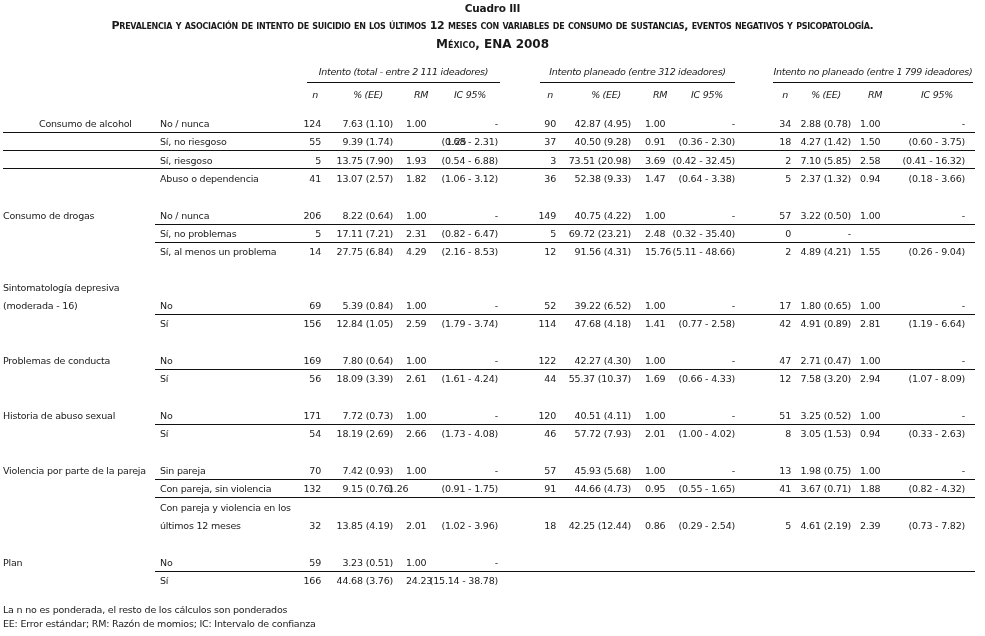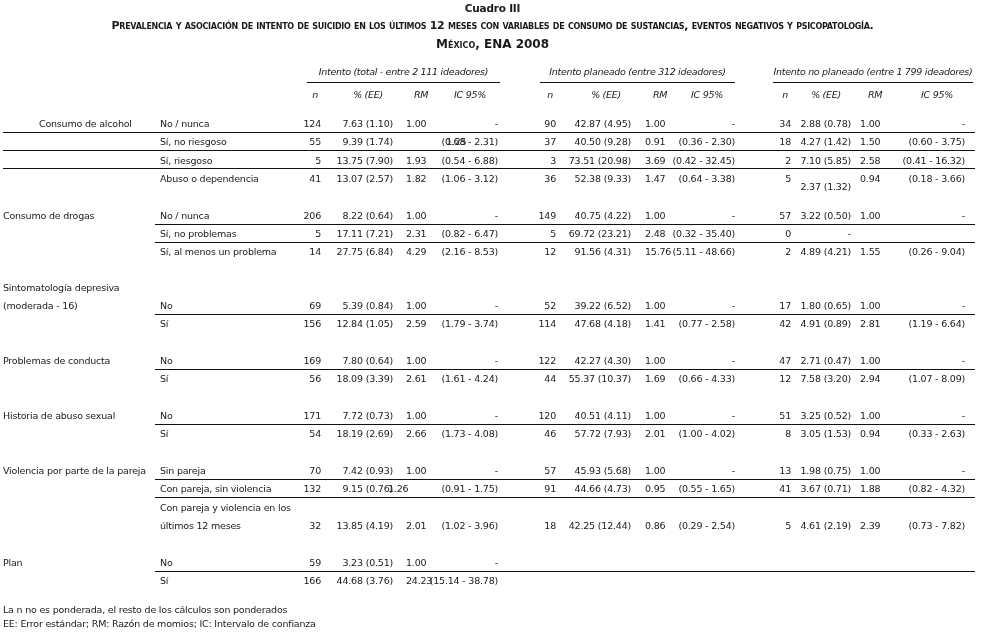--- a/index.html
+++ b/index.html
@@ -104,21 +104,21 @@
     <div class="cell" style="top: 173px; left: 160px;">Abuso o dependencia</div>
     <div class="cell r" style="top: 173px; right: 664px; text-align: right;">41</div>
     <div class="cell r" style="top: 173px; right: 592px; text-align: right;">13.07 (2.57)</div>
     <div class="cell" style="top: 173px; left: 406px;">1.82</div>
     <div class="cell r" style="top: 173px; right: 487px; text-align: right;">(1.06 - 3.12)</div>
     <div class="cell r" style="top: 173px; right: 429px; text-align: right;">36</div>
     <div class="cell r" style="top: 173px; right: 354px; text-align: right;">52.38 (9.33)</div>
     <div class="cell" style="top: 173px; left: 645px;">1.47</div>
     <div class="cell r" style="top: 173px; right: 250px; text-align: right;">(0.64 - 3.38)</div>
     <div class="cell r" style="top: 173px; right: 194px; text-align: right;">5</div>
-    <div class="cell r" style="top: 173px; right: 134px; text-align: right; margin-top: 8px;">2.37 (1.32)</div>
+    <div class="cell r" style="top: 173px; right: 134px; text-align: right;">2.37 (1.32)</div>
     <div class="cell" style="top: 173px; left: 860px;">0.94</div>
     <div class="cell r" style="top: 173px; right: 20px; text-align: right;">(0.18 - 3.66)</div>
     <div class="cell" style="top: 210px; left: 3px;">Consumo de drogas</div>
     <div class="cell" style="top: 210px; left: 160px;">No / nunca</div>
     <div class="cell r" style="top: 210px; right: 664px; text-align: right;">206</div>
     <div class="cell r" style="top: 210px; right: 592px; text-align: right;">8.22 (0.64)</div>
     <div class="cell" style="top: 210px; left: 406px;">1.00</div>
     <div class="cell r" style="top: 210px; right: 487px; text-align: right;">-</div>
     <div class="cell r" style="top: 210px; right: 429px; text-align: right;">149</div>
     <div class="cell r" style="top: 210px; right: 354px; text-align: right;">40.75 (4.22)</div>

